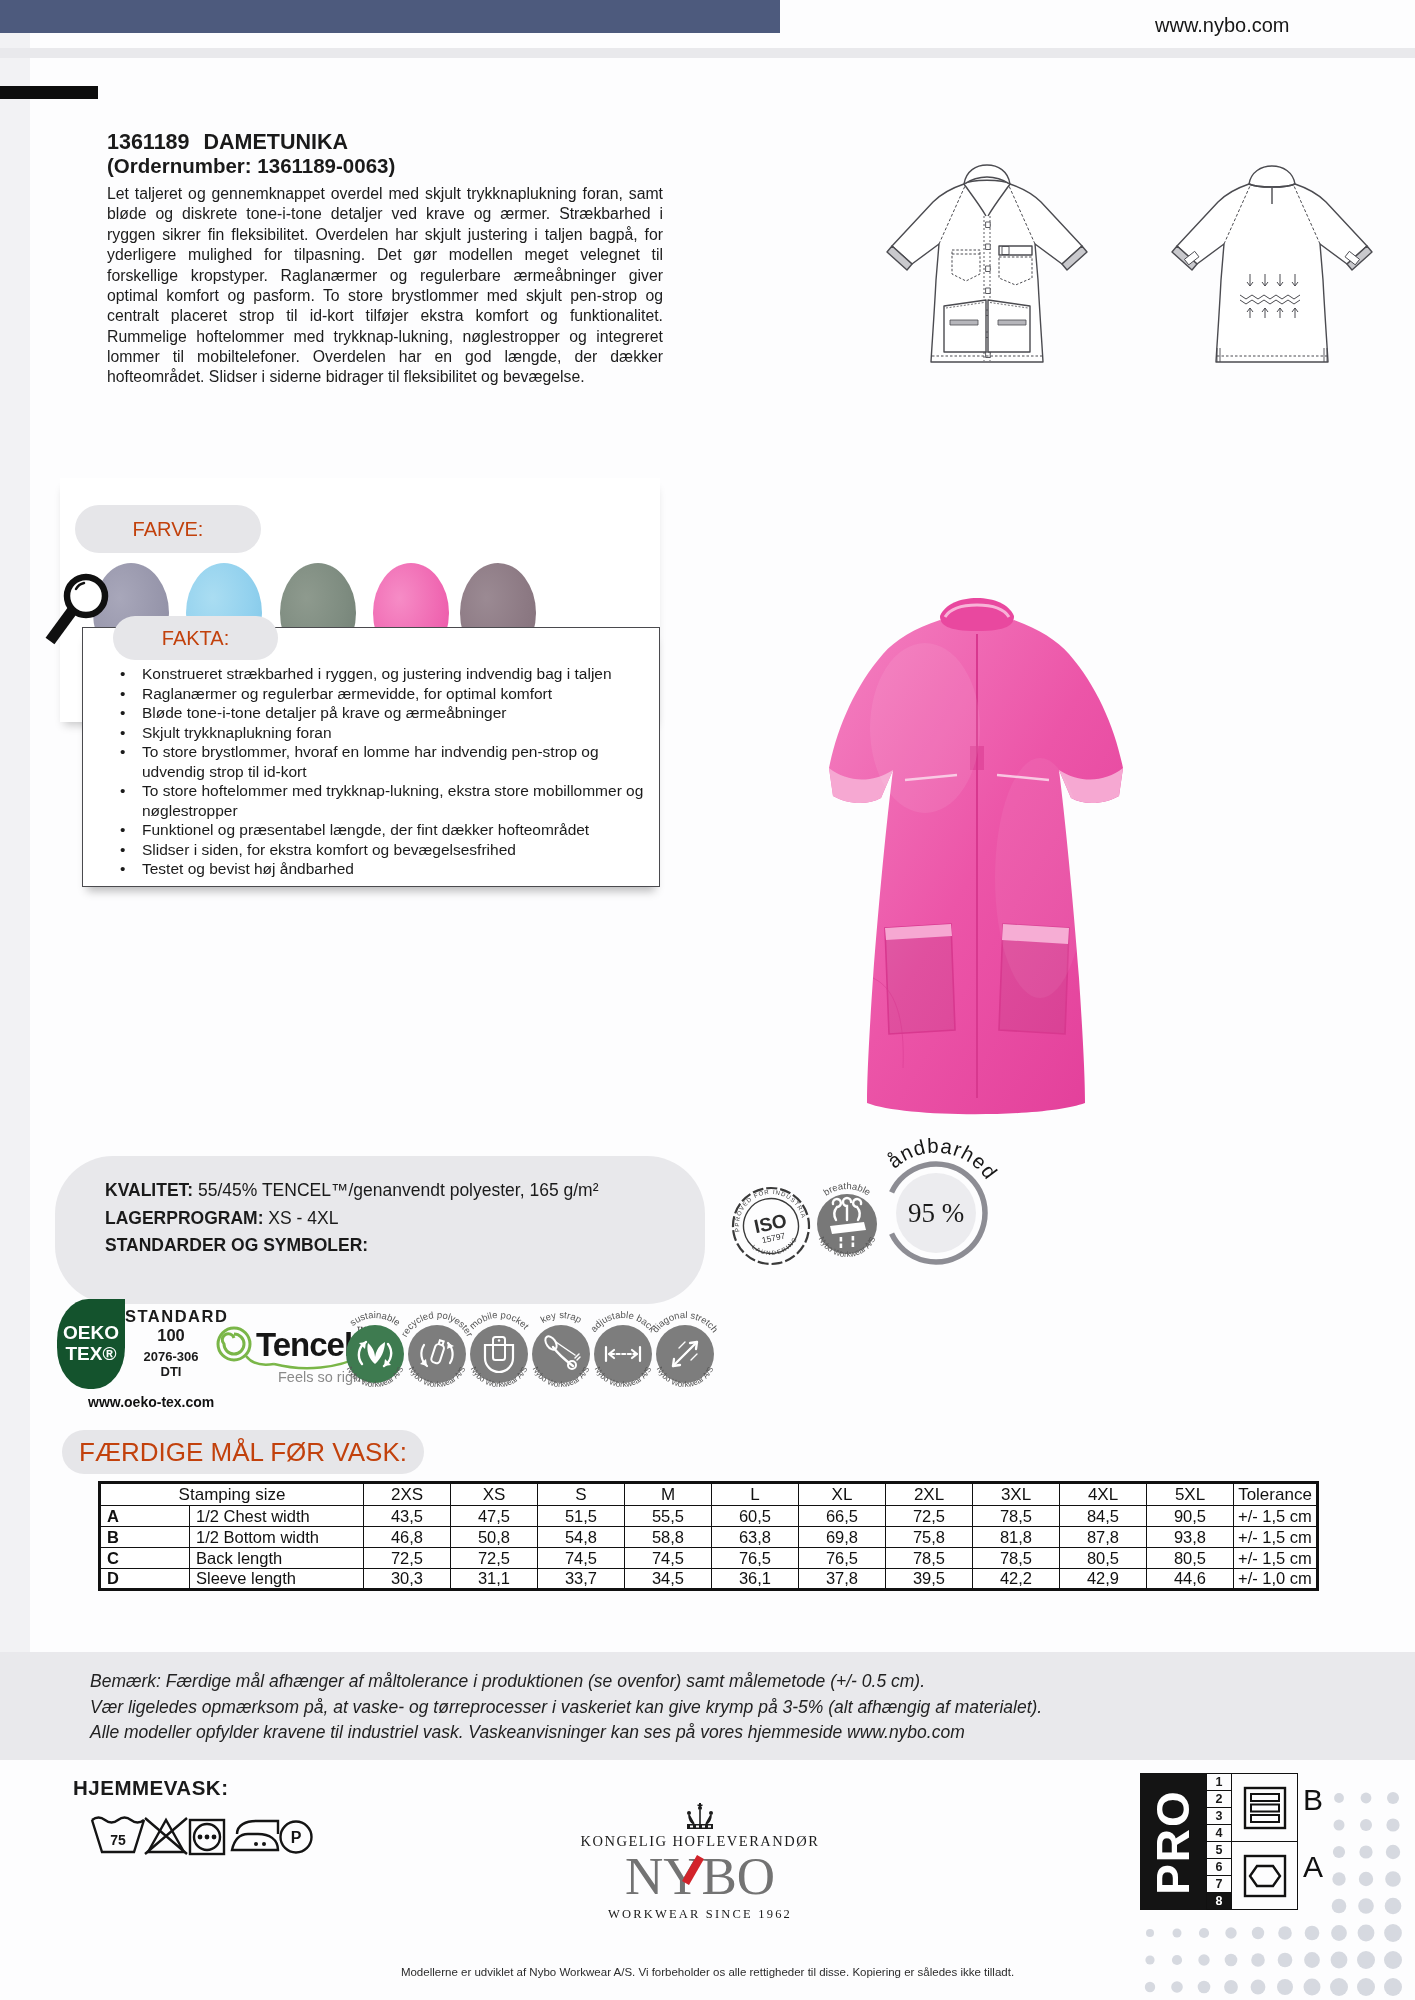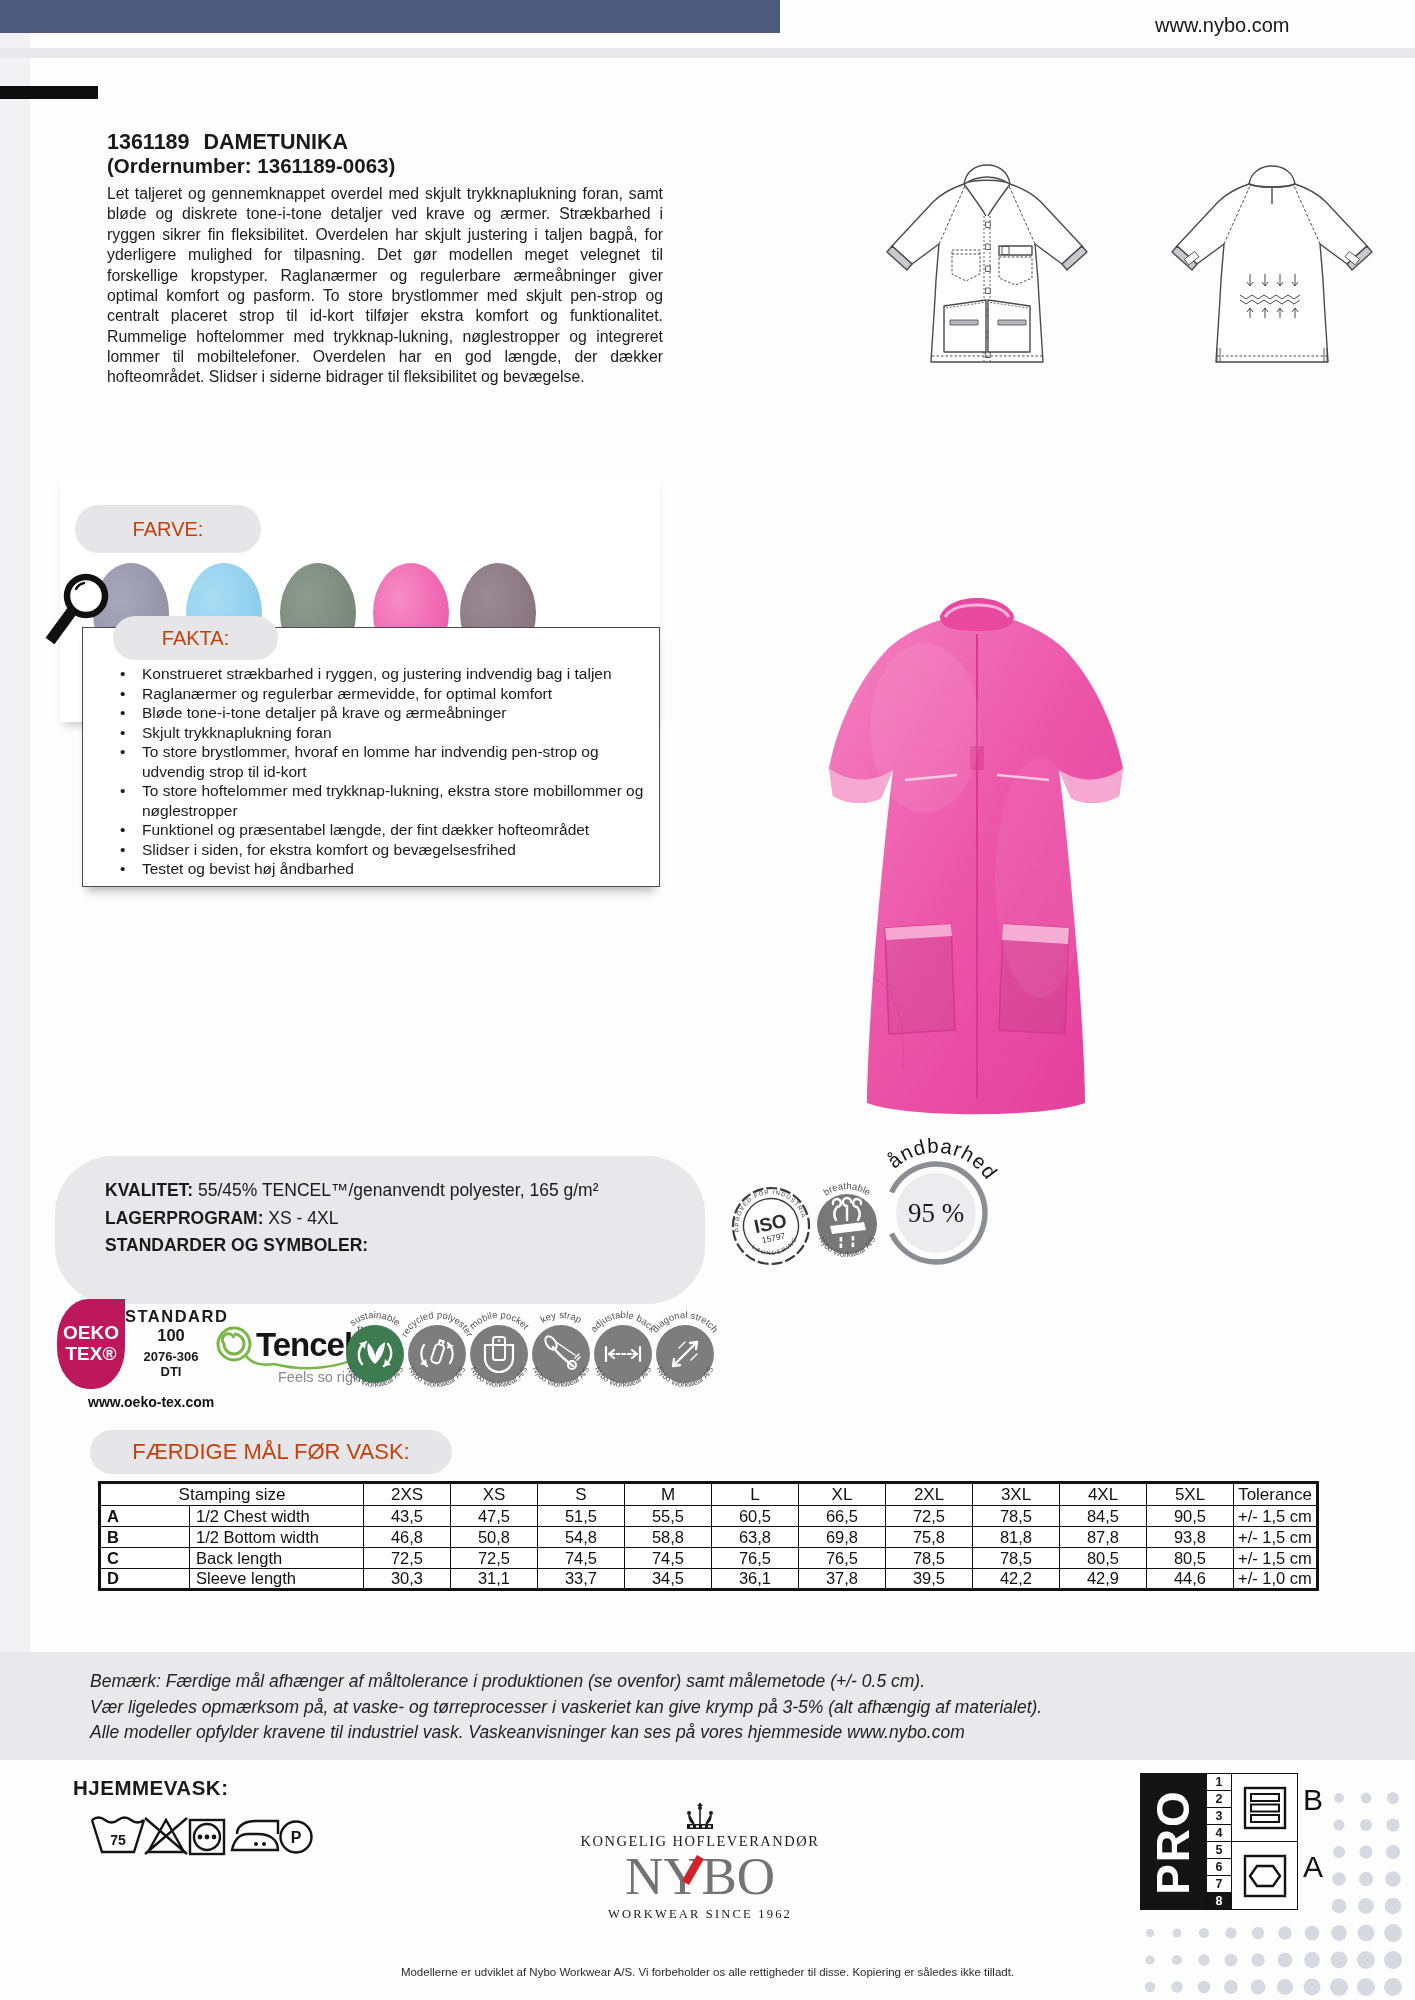--- a/index.html
+++ b/index.html
@@ -33,29 +33,29 @@
   
   .fakta-card{left:82px;top:627px;width:578px;height:260px;background:#fff;border:1.2px solid #4a4a4e;box-shadow:0 9px 9px -5px rgba(0,0,0,.28)}
   .fakta-pill{left:113px;top:616px;width:165px;height:44px;font-size:20px}
   .bullets{left:100px;top:664px;width:560px;list-style:none}
   .bullets li{display:flex;font-size:15.5px;line-height:1.26;color:#1b1b1b}
   .bullets .dot{flex:0 0 42px;padding-left:20px}
   
   .kv-box{left:55px;top:1156px;width:650px;height:148px;background:#e8e8eb;border-radius:58px;padding:21px 0 0 50px;font-size:17.5px;line-height:27.5px}
   .kv-box b{font-weight:bold}
   
-  .oeko-shape{left:57px;top:1299px;width:68px;height:90px;background:#be185d;border-radius:46% 0 46% 46%;color:#fff;font-weight:bold;font-size:19px;text-align:center;padding-top:23px;line-height:21px}
+  .oeko-shape{left:57px;top:1299px;width:68px;height:90px;background:#14532d;border-radius:46% 0 46% 46%;color:#fff;font-weight:bold;font-size:19px;text-align:center;padding-top:23px;line-height:21px}
   .oeko-std{left:125px;top:1307px;width:92px;text-align:center;font-weight:bold}
   .oeko-std .l1{font-size:16.5px;letter-spacing:1.5px}
   .oeko-std .l2{font-size:16.5px}
   .oeko-std .l3{font-size:13px;margin-top:4px}
   .oeko-std .l4{font-size:13px}
   .oeko-url{left:88px;top:1394px;font-size:14px;font-weight:bold;color:#111}
   
-  .maal-pill{left:90px;top:1430px;width:362px;height:44px;font-size:22px}
+  .maal-pill{left:62px;top:1430px;width:362px;height:44px;font-size:26px}
   .size-table{left:98px;top:1481px;border-collapse:collapse;table-layout:fixed;width:1218px;font-size:16.5px;color:#111;background:#fff;border:3px solid #111}
   .size-table th,.size-table td{border:1.8px solid #111;height:21px;padding:0;line-height:1;text-align:center;font-weight:normal;overflow:hidden;white-space:nowrap}
   .size-table thead th{height:23px;font-size:17px}
   .size-table .key{text-align:left;padding-left:6px;font-weight:bold}
   .size-table .nm{text-align:left;padding-left:6px}
   .size-table .tol{text-align:left;padding-left:4px}
   
   .noteband{left:0;top:1652px;width:1415px;height:108px;background:#e9e9ec}
   .noteband .nt{position:absolute;left:90px;top:17px;font-size:17.5px;font-style:italic;line-height:25.5px;color:#222}
   

